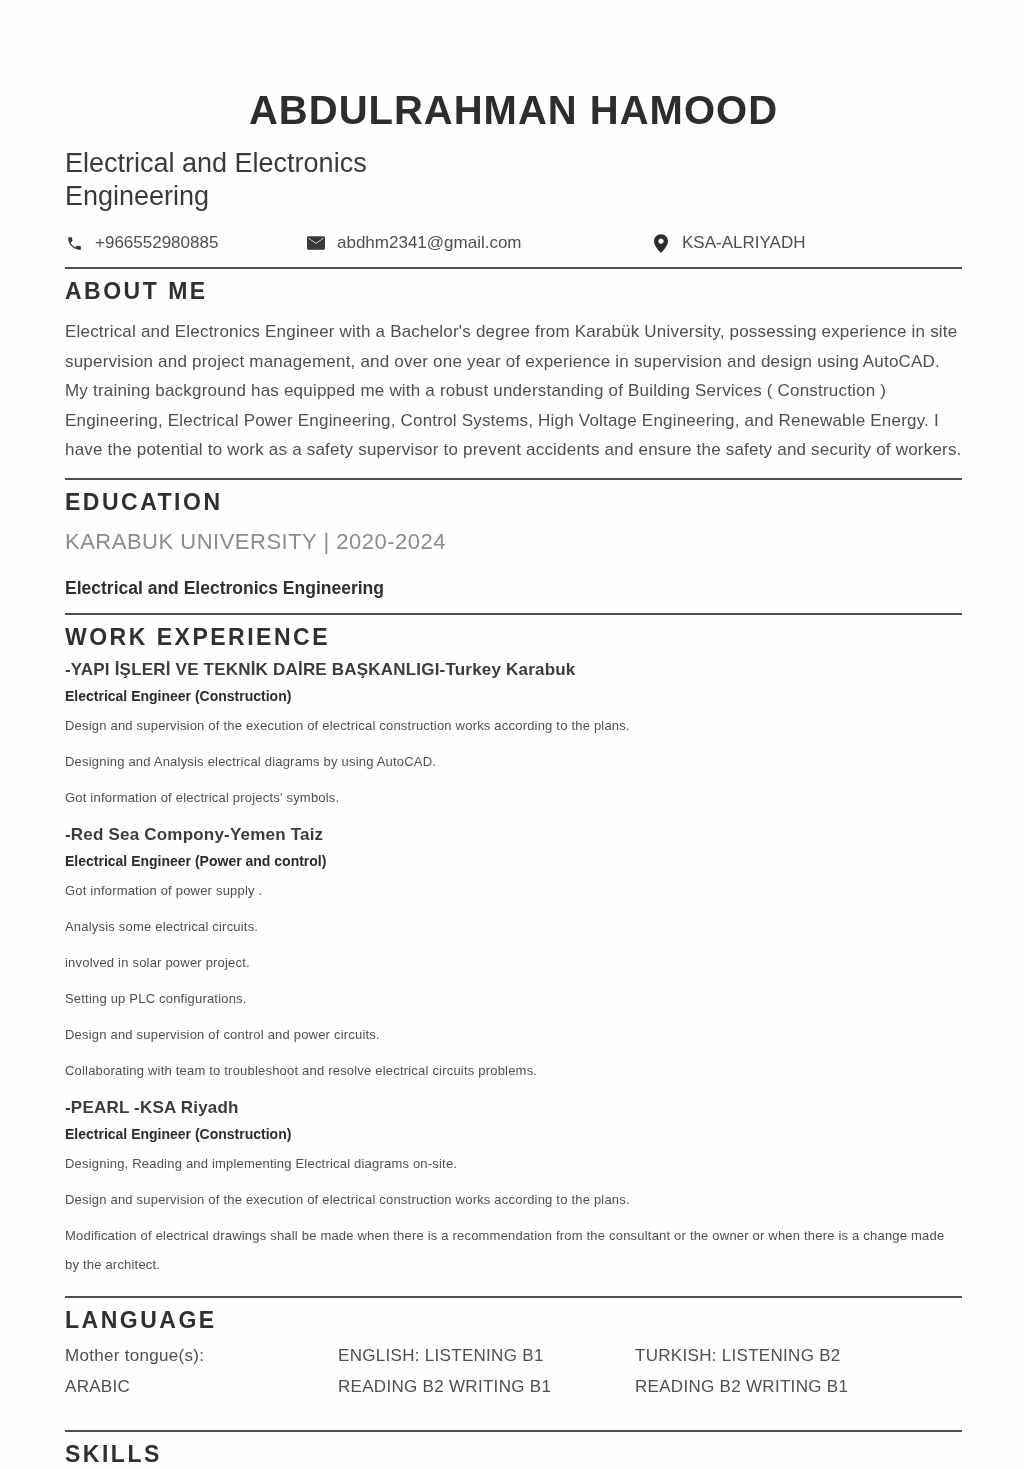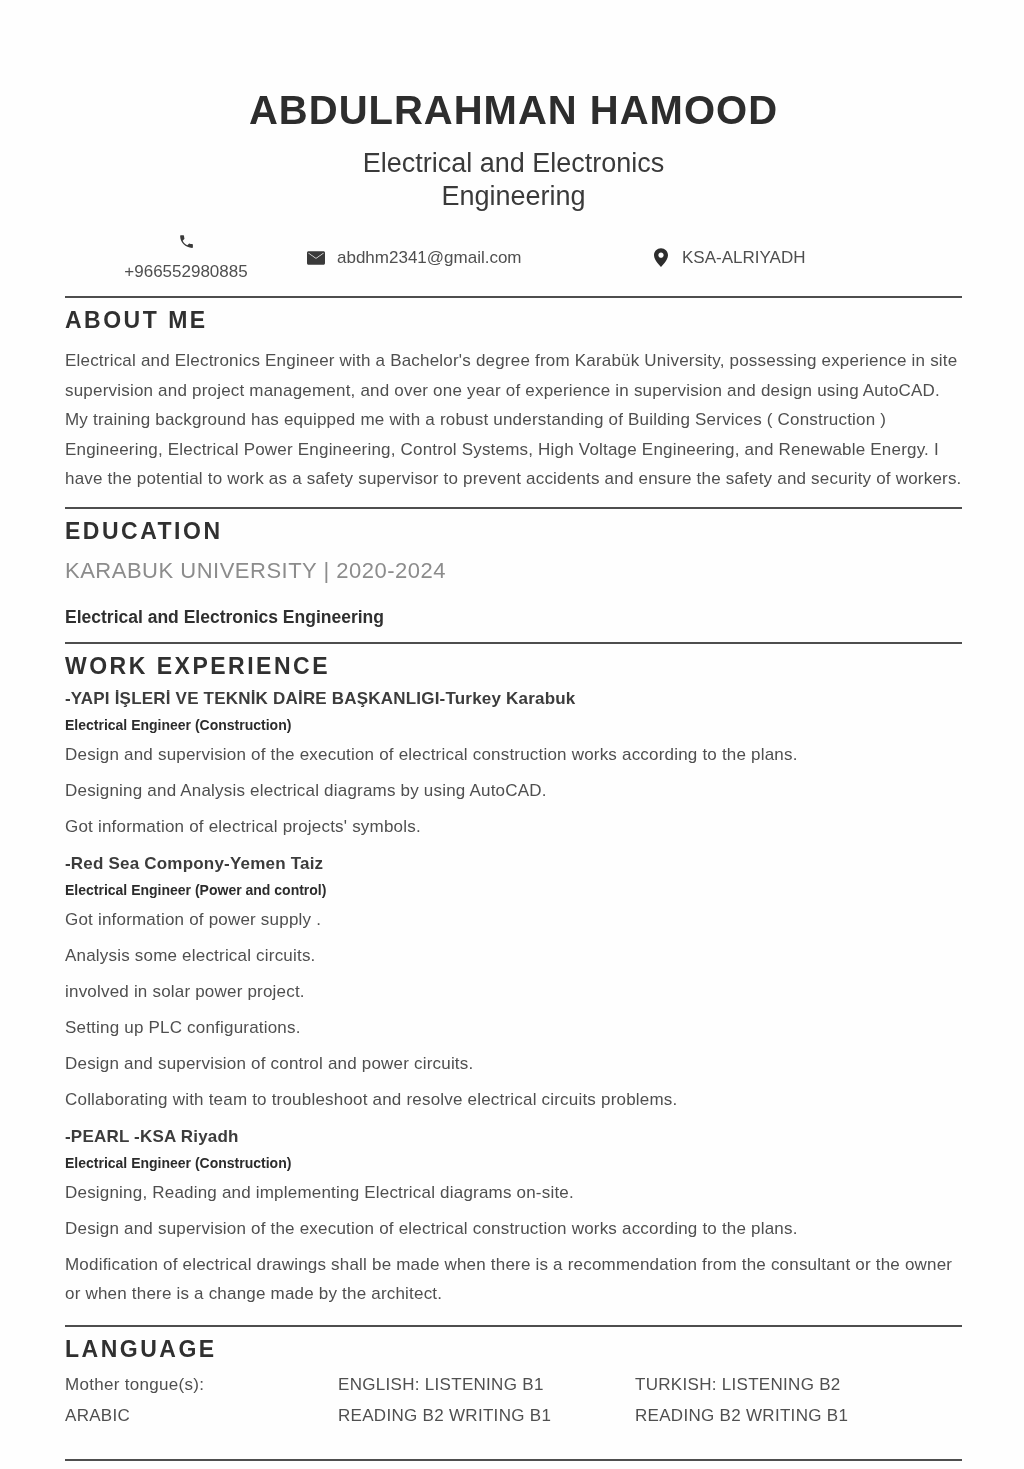--- a/index.html
+++ b/index.html
@@ -20,35 +20,35 @@
   .name {
     margin-top: 88px;
     text-align: center;
     font-size: 40px;
     font-weight: 800;
     letter-spacing: 1px;
     color: #2d2d2d;
   }
   .subtitle {
     margin-top: 14px;
-    text-align: center;
+    text-align: left;
     font-size: 27px;
     line-height: 33px;
     font-weight: 400;
     color: #3a3a3a;
   }
   .contact-row {
     margin-top: 20px;
     display: flex;
     align-items: center;
     font-size: 17px;
     color: #4f4f4f;
   }
   .contact-item { display: flex; align-items: center; gap: 12px; }
-  .contact-item.phone    { width: 242px; flex-direction: column; }
+  .contact-item.phone    { width: 242px; }
   .contact-item.email    { width: 345px; }
   .contact-item .ic { display: inline-flex; width: 18px; justify-content: center; }
   
   .rule {
     border: none;
     border-top: 2px solid #4e4e4e;
     margin: 0;
   }
   
   .sec-head {
@@ -86,21 +86,21 @@
   }
   .job-role {
     margin-top: 8px;
     font-size: 14px;
     font-weight: 700;
     color: #2b2b2b;
   }
   .job-bullet {
     margin: 0;
     padding-top: 7px;
-    font-size: 17px;
+    font-size: 13px;
     line-height: 29px;
     letter-spacing: 0.2px;
     color: #4f4f4f;
   }
   .job-block { margin-bottom: 13px; }
   .cols {
     display: grid;
     grid-template-columns: 273px 297px 1fr;
     margin-top: 10px;
   }

